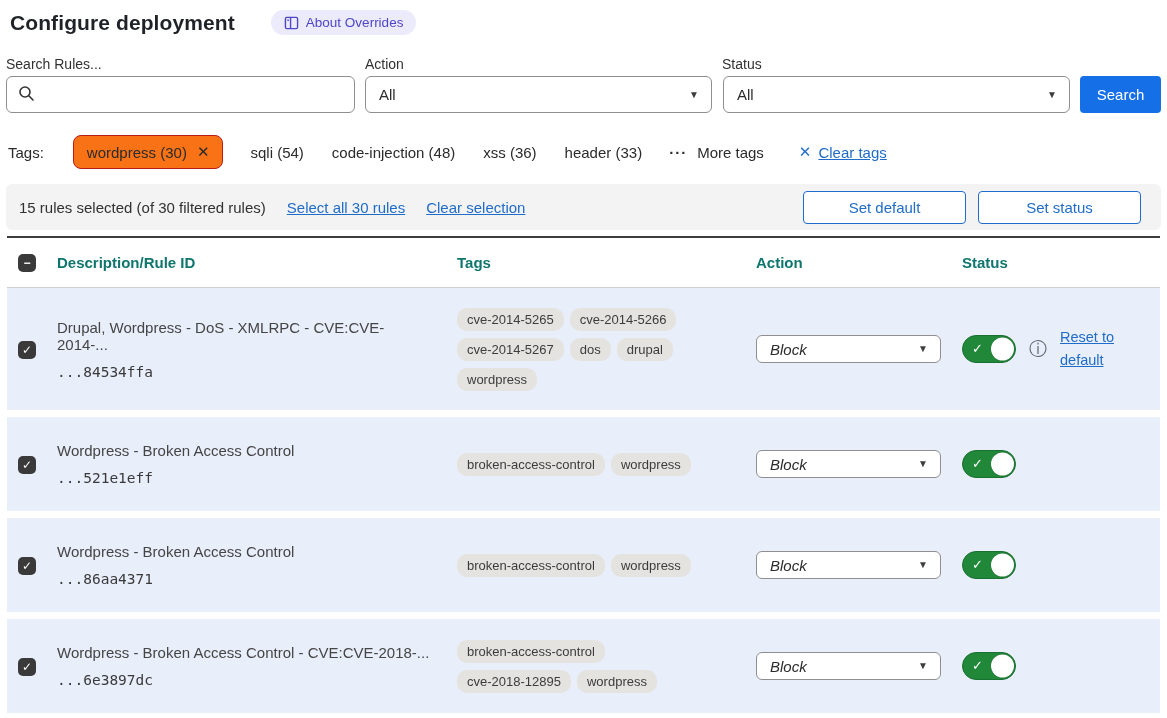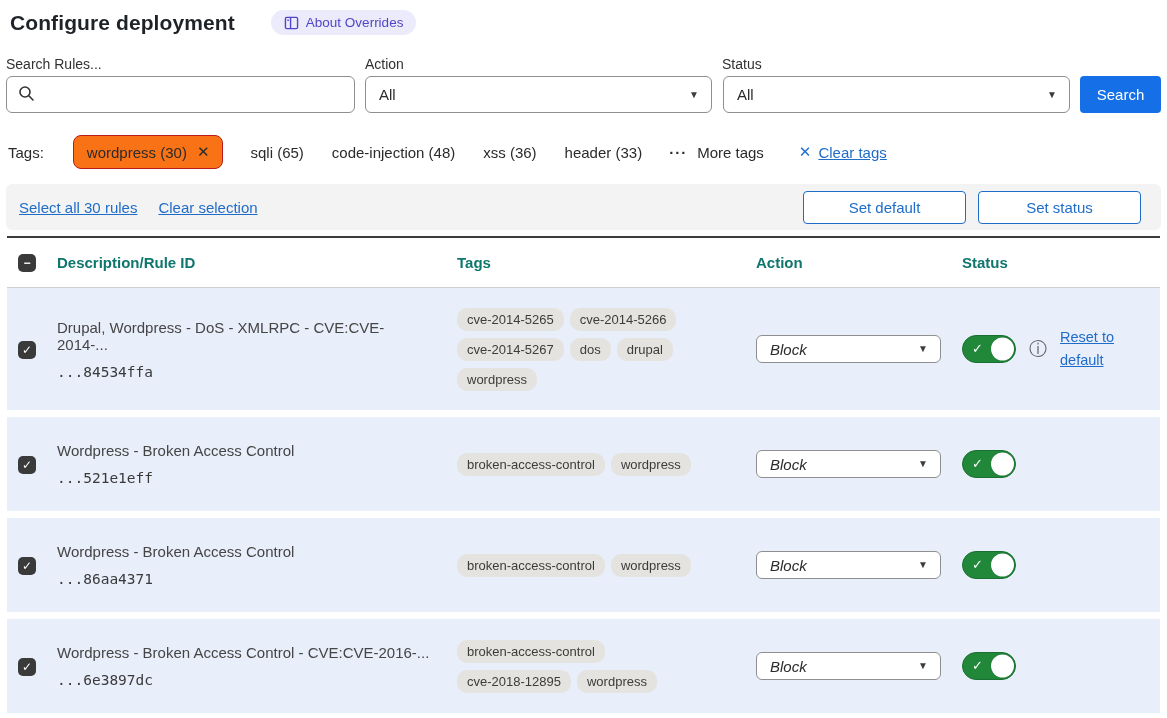--- a/index.html
+++ b/index.html
@@ -160,36 +160,37 @@
     <button class="btn-primary">Search</button>
   </div>
 
   <div class="tags-row">
     <span class="tags-label">Tags:</span>
     <span class="selected-tag">
       <span>wordpress (30)</span>
       <span class="x">✕</span>
     </span>
     <span style="display:inline-flex; gap:28px; align-items:center;">
-        <span class="tag-item">sqli (65)</span>
+        <span class="tag-item">sqli (54)</span>
         <span class="tag-item">code-injection (48)</span>
         <span class="tag-item">xss (36)</span>
         <span class="tag-item">header (33)</span>
       </span>
     <span class="more-tags">
       <span class="dots">···</span>
       <span>More tags</span>
     </span>
     <span class="clear-tags">
       <span style="text-decoration:none;">✕</span>
       <span class="lbl">Clear tags</span>
     </span>
   </div>
 
   <div class="selection-bar">
+    <span class="sel-summary">15 rules selected (of 30 filtered rules)</span>
     <a class="link">Select all 30 rules</a>
     <a class="link">Clear selection</a>
     <span class="sel-spacer"></span>
     <button class="btn-outline">Set default</button>
     <button class="btn-outline" style="margin-left:-9px;">Set status</button>
   </div>
 
   <div class="table">
     <div class="thead">
       <div><span class="checkbox">−</span></div>
@@ -281,21 +282,21 @@
         <span class="tick">✓</span>
         <span class="knob"></span>
       </span>
 
     </div>
   </div>
 
   <div class="trow">
     <div><span class="checkbox">✓</span></div>
     <div class="desc-cell">
-      <div class="desc">Wordpress - Broken Access Control - CVE:CVE-2016-...</div>
+      <div class="desc">Wordpress - Broken Access Control - CVE:CVE-2018-...</div>
       <div class="rule-id">...6e3897dc</div>
     </div>
     <div class="tags-cell">
             <div class="tag-pills">
               <span class="pill">broken-access-control</span>
               <span class="pill">cve-2018-12895</span>
               <span class="pill">wordpress</span>
             </div>
           </div>
     <div class="action-cell">

